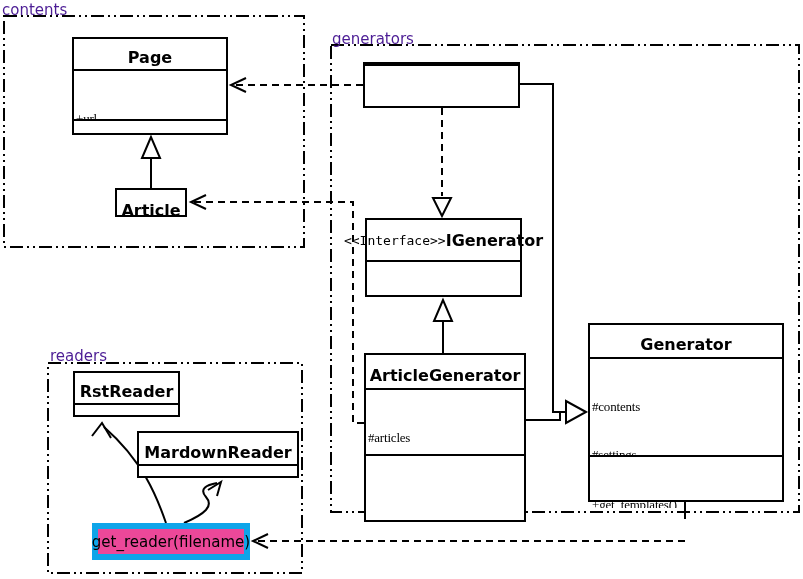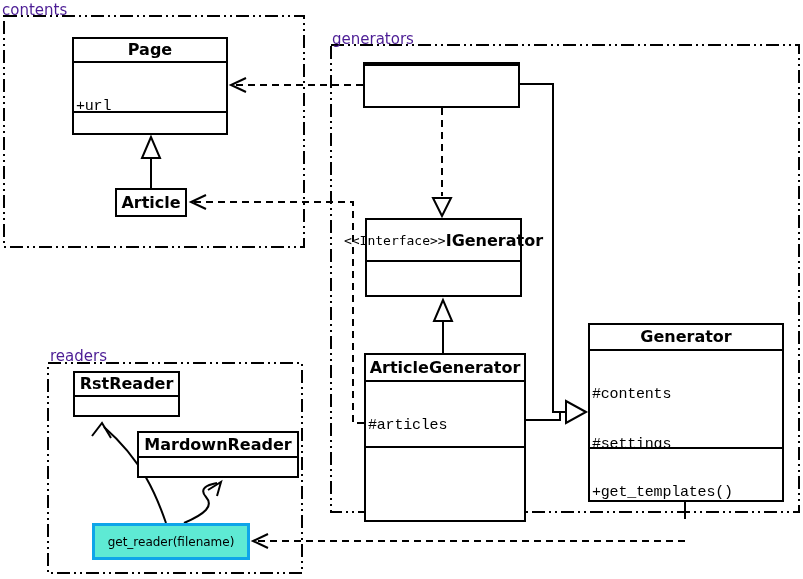--- a/index.html
+++ b/index.html
@@ -2,30 +2,30 @@
 <html><head>
 <meta charset="utf-8">
 <style>
   html,body{margin:0;padding:0;background:#fff;}
   #stage{position:relative;width:803px;height:579px;background:#ffffff;overflow:hidden;
          font-family:"DejaVu Sans","Liberation Sans",sans-serif;color:#000;}
   #wires{position:absolute;left:0;top:0;z-index:1;}
   .pkg-label{position:absolute;z-index:3;font-size:15px;color:#4c1d95;background:transparent;}
   .cls{position:absolute;z-index:2;background:#fff;border:2px solid #000;box-sizing:border-box;}
   .cls .title{display:flex;align-items:center;justify-content:center;
-              font-weight:bold;font-size:16px;line-height:1;box-sizing:border-box;}
+              font-weight:bold;font-size:16px;line-height:1;box-sizing:border-box;margin-top:8px;}
   .cls .title2{display:flex;flex-direction:row;align-items:center;justify-content:center;box-sizing:border-box;}
   .stereo{font-family:"DejaVu Sans Mono","Liberation Mono",monospace;font-size:13px;line-height:15px;}
   .tname{font-weight:bold;font-size:16px;line-height:19px;}
-  .sec{border-top:2px solid #000;box-sizing:border-box;padding:2px 2px;
-       font-family:Liberation Mono, monospace;font-size:15px;
+  .sec{border-top:2px solid #000;box-sizing:border-box;padding:8px 2px;
+       font-family:Liberation Serif, serif;font-size:13px;
        letter-spacing:-0.2px;white-space:pre;overflow:hidden;}
   .sec div{height:16px;line-height:16px;}
-  .plainbox{position:absolute;z-index:2;background:#5eead4;border:3px solid #0ea5e9;box-sizing:border-box;
-            display:flex;align-items:center;justify-content:center;font-size:12px;}
+  .plainbox{position:absolute;z-index:2;background:#ec4899;border:6px solid #0ea5e9;box-sizing:border-box;
+            display:flex;align-items:center;justify-content:center;font-size:15px;}
   .pkg{fill:none;stroke:#000;stroke-width:2;stroke-dasharray:13 4 2 4 2 4;}
   .solid{fill:none;stroke:#000;stroke-width:2;}
   .dash{fill:none;stroke:#000;stroke-width:2;stroke-dasharray:7 5;}
   .tri{fill:#fff;stroke:#000;stroke-width:2;stroke-linejoin:miter;}
   .open{fill:none;stroke:#000;stroke-width:2;}
 </style>
 </head>
 <body>
 
 <div id="stage">

